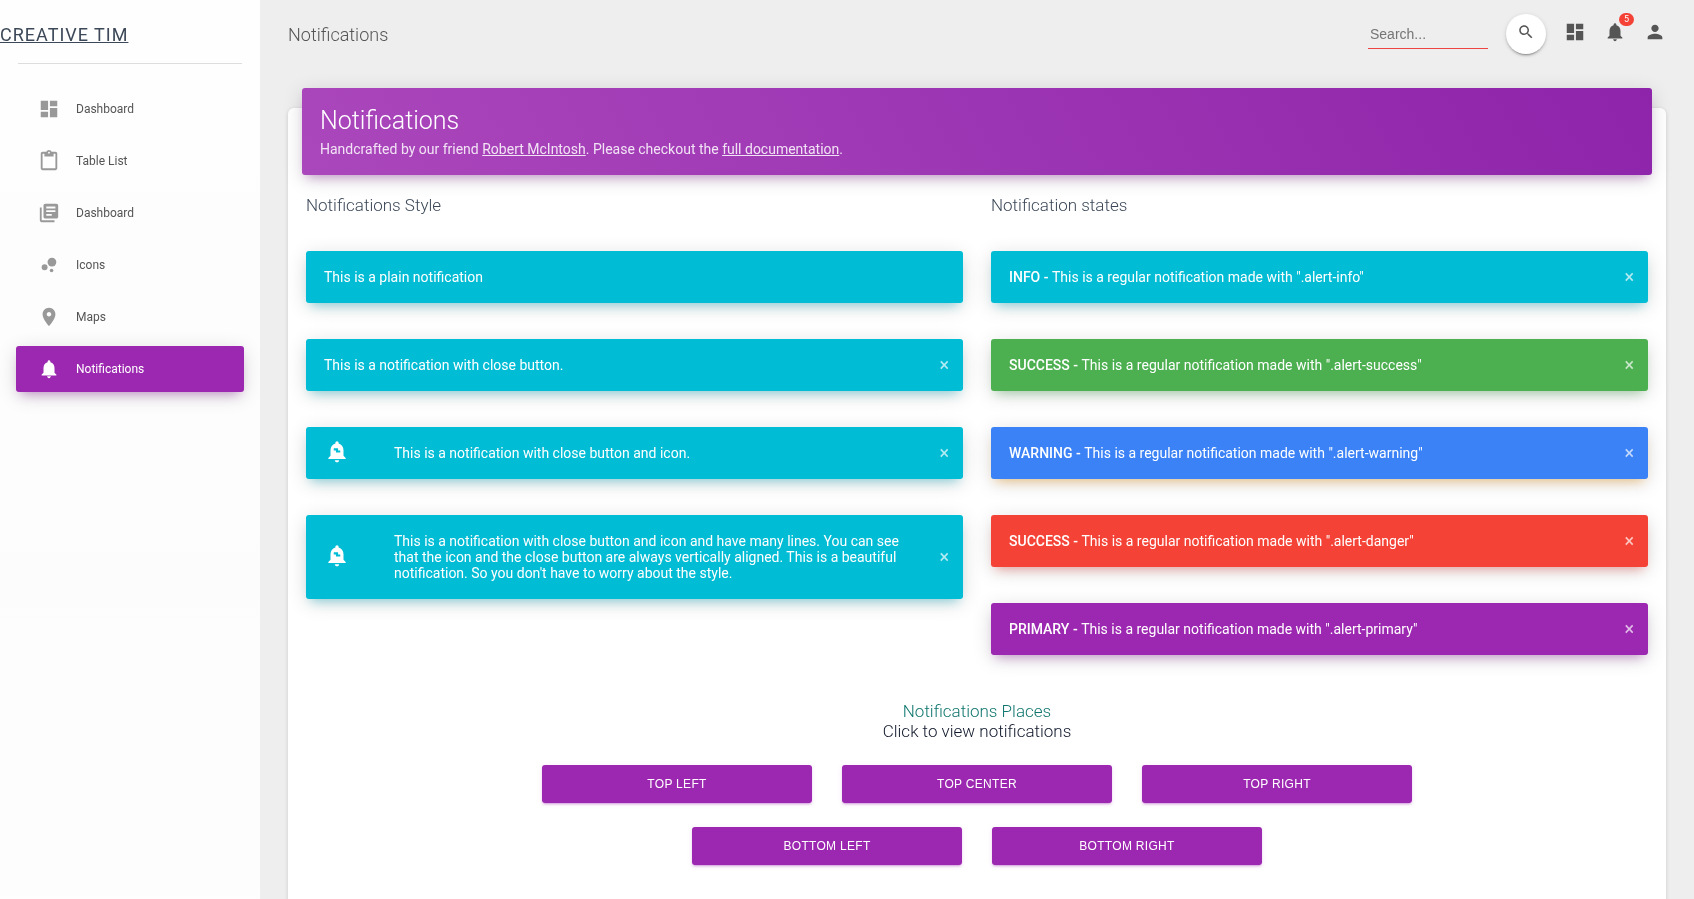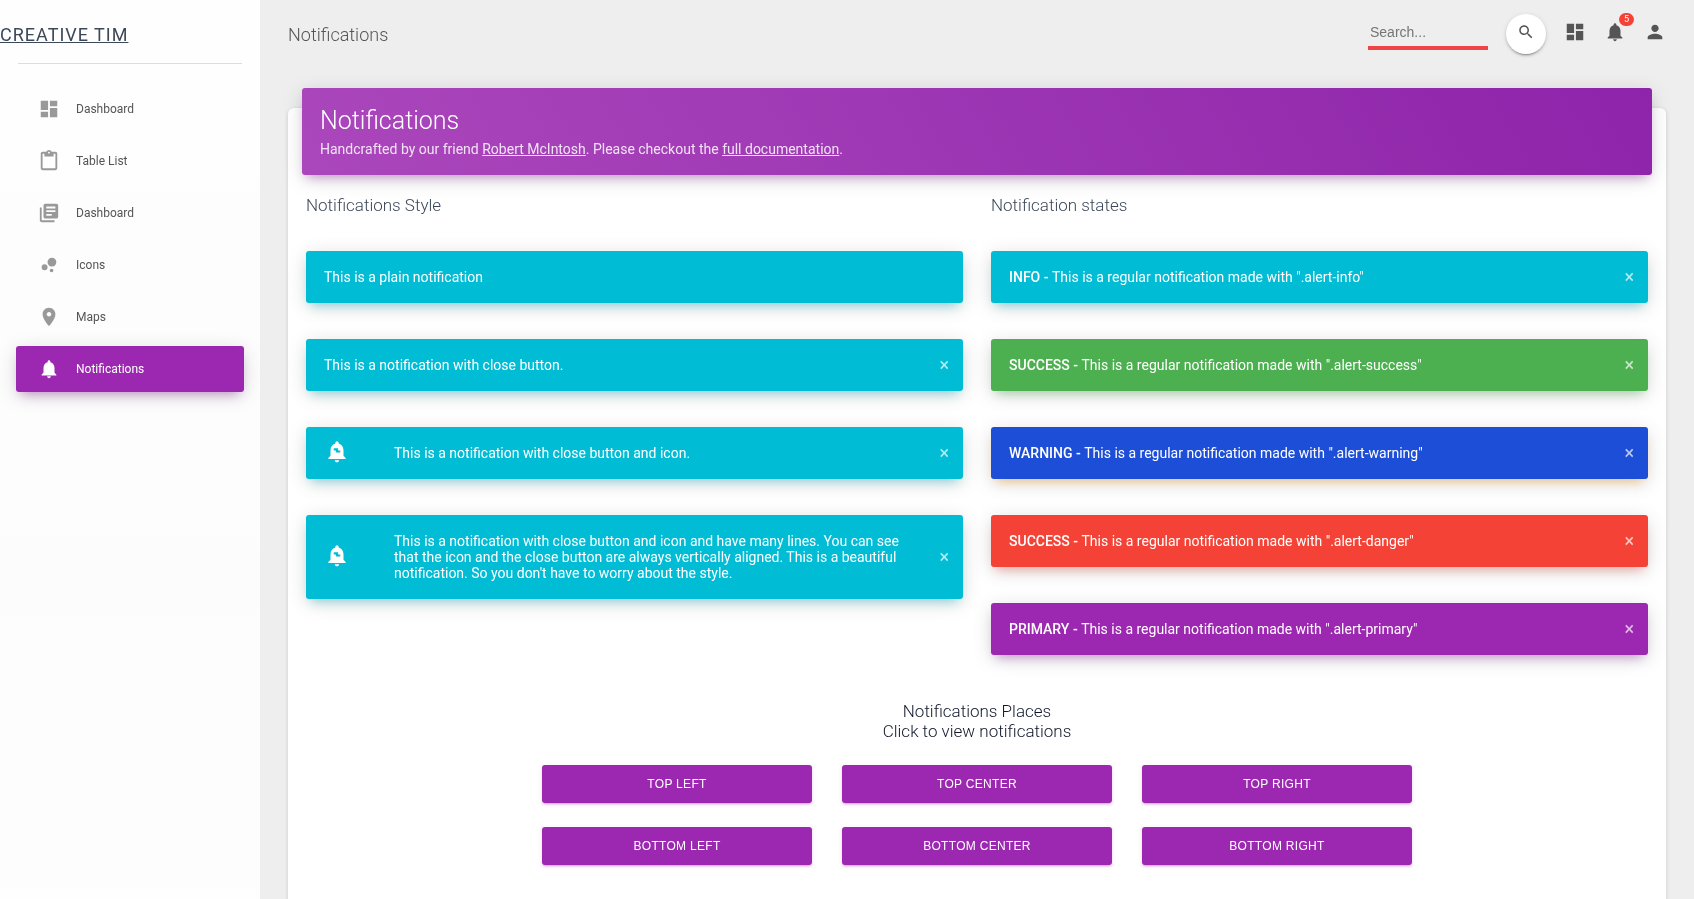--- a/index.html
+++ b/index.html
@@ -82,21 +82,21 @@
   color: #555;
 }
 .topbar-right {
   margin-left: auto;
   display: flex;
   align-items: center;
   gap: 18px;
 }
 .search-input {
   border: none;
-  border-bottom: 4px solid #ef4444;
+  border-bottom: 1px solid #ef4444;
   background: transparent;
   padding: 6px 2px;
   font-size: 14px;
   width: 120px;
   color: #7f1d1d;
 }
 .icon-btn-circle {
   width: 40px; height: 40px;
   border-radius: 50%;
   background: #fff;
@@ -157,21 +157,21 @@
   padding: 18px 44px 18px 18px;
   border-radius: 3px;
   color: #fff;
   margin-bottom: 18px;
   font-size: 14px;
   box-shadow: 0 4px 20px 0 rgba(0,0,0,.14),0 7px 10px -5px rgba(0,188,212,.4);
   margin-top: 36px;
 }
 .alert-info { background: #00bcd4; box-shadow: 0 4px 20px 0 rgba(0,0,0,.14),0 7px 10px -5px rgba(0,188,212,.4); }
 .alert-success { background: #4caf50; box-shadow: 0 4px 20px 0 rgba(0,0,0,.14),0 7px 10px -5px rgba(76,175,80,.4); }
-.alert-warning { background: #1d4ed8; box-shadow: 0 4px 20px 0 rgba(0,0,0,.14),0 7px 10px -5px rgba(255,152,0,.4); }
+.alert-warning { background: #3b82f6; box-shadow: 0 4px 20px 0 rgba(0,0,0,.14),0 7px 10px -5px rgba(255,152,0,.4); }
 .alert-danger { background: #f44336; box-shadow: 0 4px 20px 0 rgba(0,0,0,.14),0 7px 10px -5px rgba(244,67,54,.4); }
 .alert-primary { background: #9c27b0; box-shadow: 0 4px 20px 0 rgba(0,0,0,.14),0 7px 10px -5px rgba(156,39,176,.4); }
 .alert .close {
   position: absolute;
   top: 50%; right: 14px;
   transform: translateY(-50%);
   color: rgba(255,255,255,0.7);
   cursor: pointer;
   font-size: 18px;
   line-height: 1;
@@ -185,21 +185,21 @@
 .alert-text { flex: 1; }
 .alert b { font-weight: 500; }
 
 .places {
   text-align: center;
   padding-top: 28px;
 }
 .places h3 {
   font-size: 17px;
   font-weight: 300;
-  color: #0f172a;
+  color: #0f766e;
 }
 .places p {
   font-size: 17px;
   font-weight: 300;
   color: #0f172a;
   margin-bottom: 24px;
 }
 .btn-row { display: flex; justify-content: center; gap: 30px; margin-bottom: 24px; }
 .btn {
   background: #9c27b0;
@@ -395,19 +395,18 @@
       <div class="places">
         <h3>Notifications Places</h3>
         <p>Click to view notifications</p>
         <div class="btn-row">
           <button class="btn">Top Left</button>
           <button class="btn">Top Center</button>
           <button class="btn">Top Right</button>
         </div>
         <div class="btn-row">
           <button class="btn">Bottom Left</button>
-          <button class="btn">Bottom Center</button>
           <button class="btn">Bottom Right</button>
         </div>
       </div>
     </div>
   </main>
 </div>
 
 </body></html>

